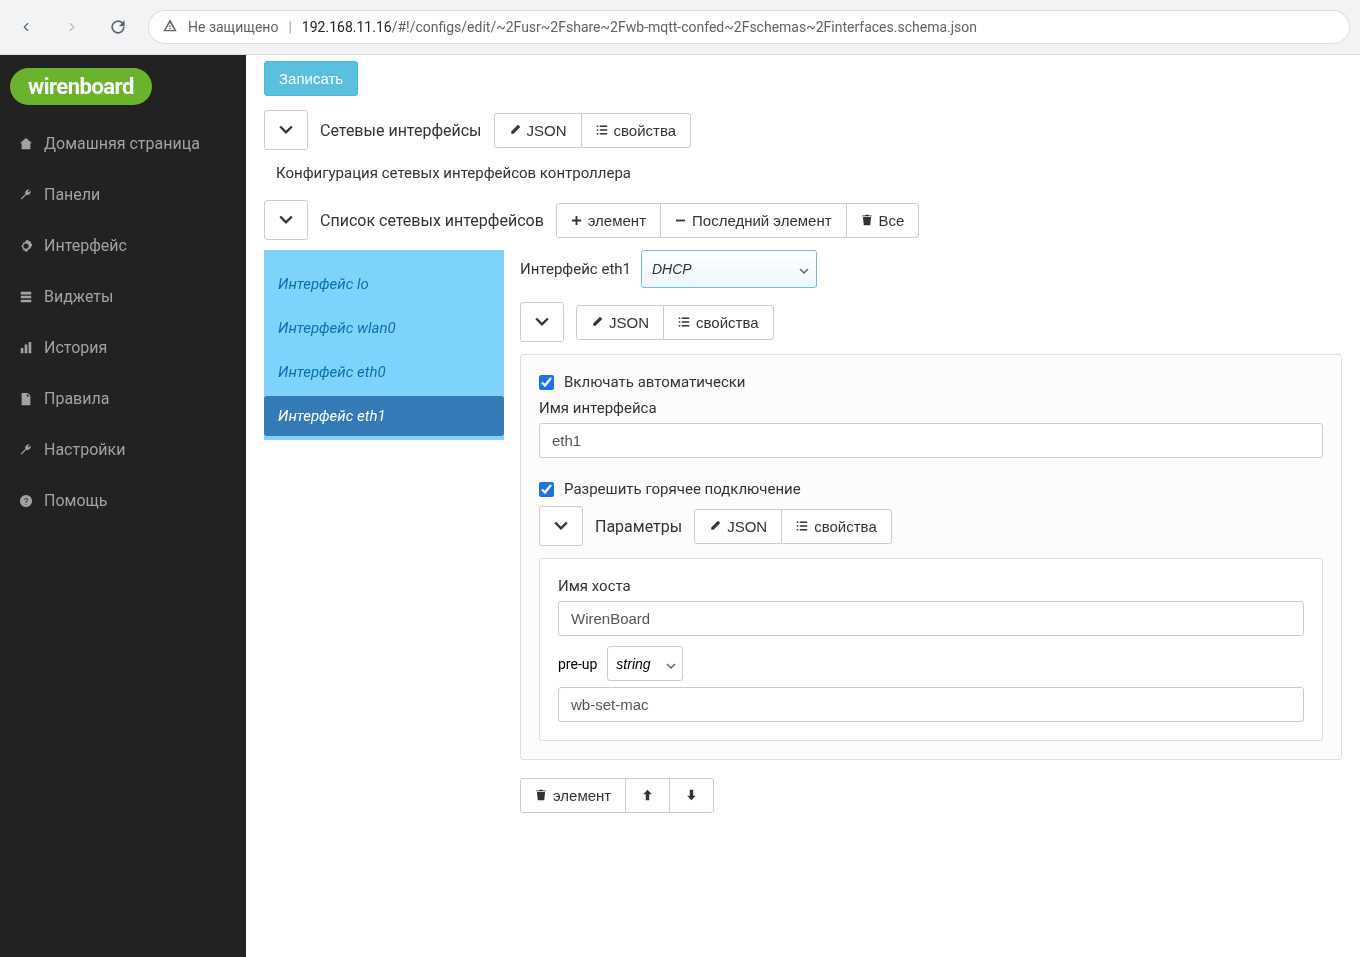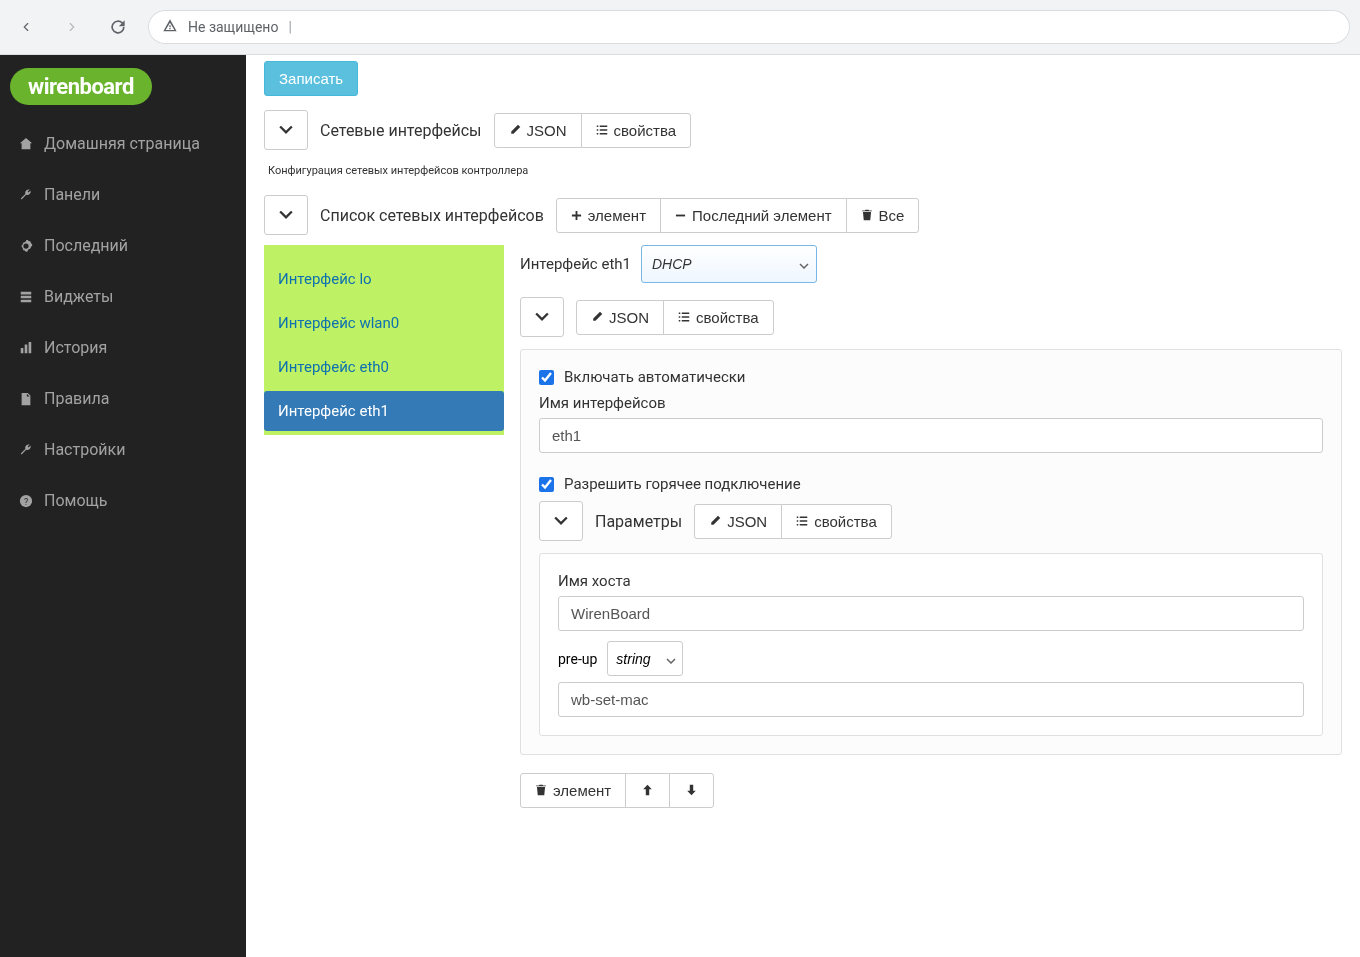--- a/index.html
+++ b/index.html
@@ -25,24 +25,24 @@
 
 .btn { display: inline-flex; align-items: center; gap: 6px; padding: 8px 14px; border: 1px solid #ccc; background: #fff; color: #333; font-size: 15px; cursor: pointer; border-radius: 3px; }
 .btn-primary { background: #5bc0de; color: #fff; border-color: #46b8da; }
 .btn-group { display: inline-flex; }
 .btn-group .btn { border-radius: 0; margin-left: -1px; }
 .btn-group .btn:first-child { border-top-left-radius: 3px; border-bottom-left-radius: 3px; margin-left: 0; }
 .btn-group .btn:last-child { border-top-right-radius: 3px; border-bottom-right-radius: 3px; }
 
 .section-header { display: flex; align-items: center; gap: 12px; margin: 14px 0 10px 0; }
 .section-title { font-size: 16px; color: #333; }
-.desc-text { color: #333; font-size: 11px; margin: 14px 4px 18px 4px; }
+.desc-text { color: #333; font-size: 15px; margin: 14px 4px 18px 12px; }
 
 .panel-row { display: flex; gap: 16px; align-items: flex-start; }
-.iface-list { width: 240px; background: #bef264; }
+.iface-list { width: 240px; background: #7dd3fc; font-style: italic; }
 .iface-item { padding: 11px 14px; color: #0e70b0; cursor: pointer; border-radius: 3px; margin-bottom: 4px; font-size: 15px; }
 .iface-item.active { background: #337ab7; color: #fff; }
 
 .detail { flex: 1; }
 .detail-header { display: flex; align-items: center; gap: 10px; margin-bottom: 14px; }
 .detail-header .label { font-size: 15px; color: #333; }
 .select-dhcp { height: 38px; border: 1px solid #77b8e6; background: linear-gradient(#fff,#eef6ff); color: #333; font-style: italic; padding: 3px 28px 3px 10px; border-radius: 3px; appearance: none; font-size: 14px; min-width: 176px; position: relative; }
 .select-wrap { position: relative; display: inline-block; }
 .select-caret { position: absolute; right: 8px; top: 50%; transform: translateY(-50%); pointer-events: none; color: #666; }
 
@@ -84,20 +84,21 @@
       </svg>
   </div>
   <div class="address-bar">
     <span class="warn">
       <svg viewBox="0 0 24 24" width="16" height="16">
           <path d="M12 2L2 20h20L12 2zm0 5l6.5 11h-13L12 7zm-1 4v3h2v-3h-2zm0 4v2h2v-2h-2z" fill="#5f6368"></path>
         </svg>
     </span>
     <span class="warn">Не защищено</span>
     <span class="sep">|</span>
+    <span><span class="host">192.168.11.16</span><span class="rest">/#!/configs/edit/~2Fusr~2Fshare~2Fwb-mqtt-confed~2Fschemas~2Finterfaces.schema.json</span></span>
   </div>
 </div>
 
 <div class="app">
 
   <aside class="sidebar">
     <div class="logo-wrap">
       <span class="logo">wirenboard</span>
     </div>
     <div class="nav-item">
@@ -115,21 +116,21 @@
           </svg>
         </span>
       <span>Панели</span>
     </div>
     <div class="nav-item">
       <span class="nav-icon">
           <svg viewBox="0 0 16 16" width="14" height="14" fill="currentColor">
             <path d="M8 5a3 3 0 1 0 0 6 3 3 0 0 0 0-6zm7 3l-1.5.9.1 1.2-1.3 1.3-1.2-.1L10.2 13l-.9 1.5H7.7L6.8 13l-1.2.1-1.3-1.3.1-1.2L3 8.9V7.1l1.4-.9-.1-1.2 1.3-1.3 1.2.1L7.7 2.5 8.6 1h1.6l.9 1.5 1.2-.1 1.3 1.3-.1 1.2 1.5.9V8z"></path>
           </svg>
         </span>
-      <span>Последний</span>
+      <span>Интерфейс</span>
     </div>
     <div class="nav-item">
       <span class="nav-icon">
           <svg viewBox="0 0 16 16" width="14" height="14" fill="currentColor">
             <path d="M2 2h12v3H2V2zm0 4.5h12v3H2v-3zM2 11h12v3H2v-3z"></path>
           </svg>
         </span>
       <span>Виджеты</span>
     </div>
     <div class="nav-item">
@@ -280,21 +281,21 @@
                 <span>свойства</span>
               </button>
             </div>
           </div>
 
           <div class="well">
             <div class="check-row">
               <input type="checkbox" checked="" style="">
               <span>Включать автоматически</span>
             </div>
-            <label class="form-label">Имя интерфейсов</label>
+            <label class="form-label">Имя интерфейса</label>
             <input class="form-input" value="eth1" style="">
 
             <div style="height:22px"></div>
 
             <div class="check-row">
               <input type="checkbox" checked="" style="">
               <span>Разрешить горячее подключение</span>
             </div>
 
             <div class="section-header" style="margin:6px 0 10px 0;">

